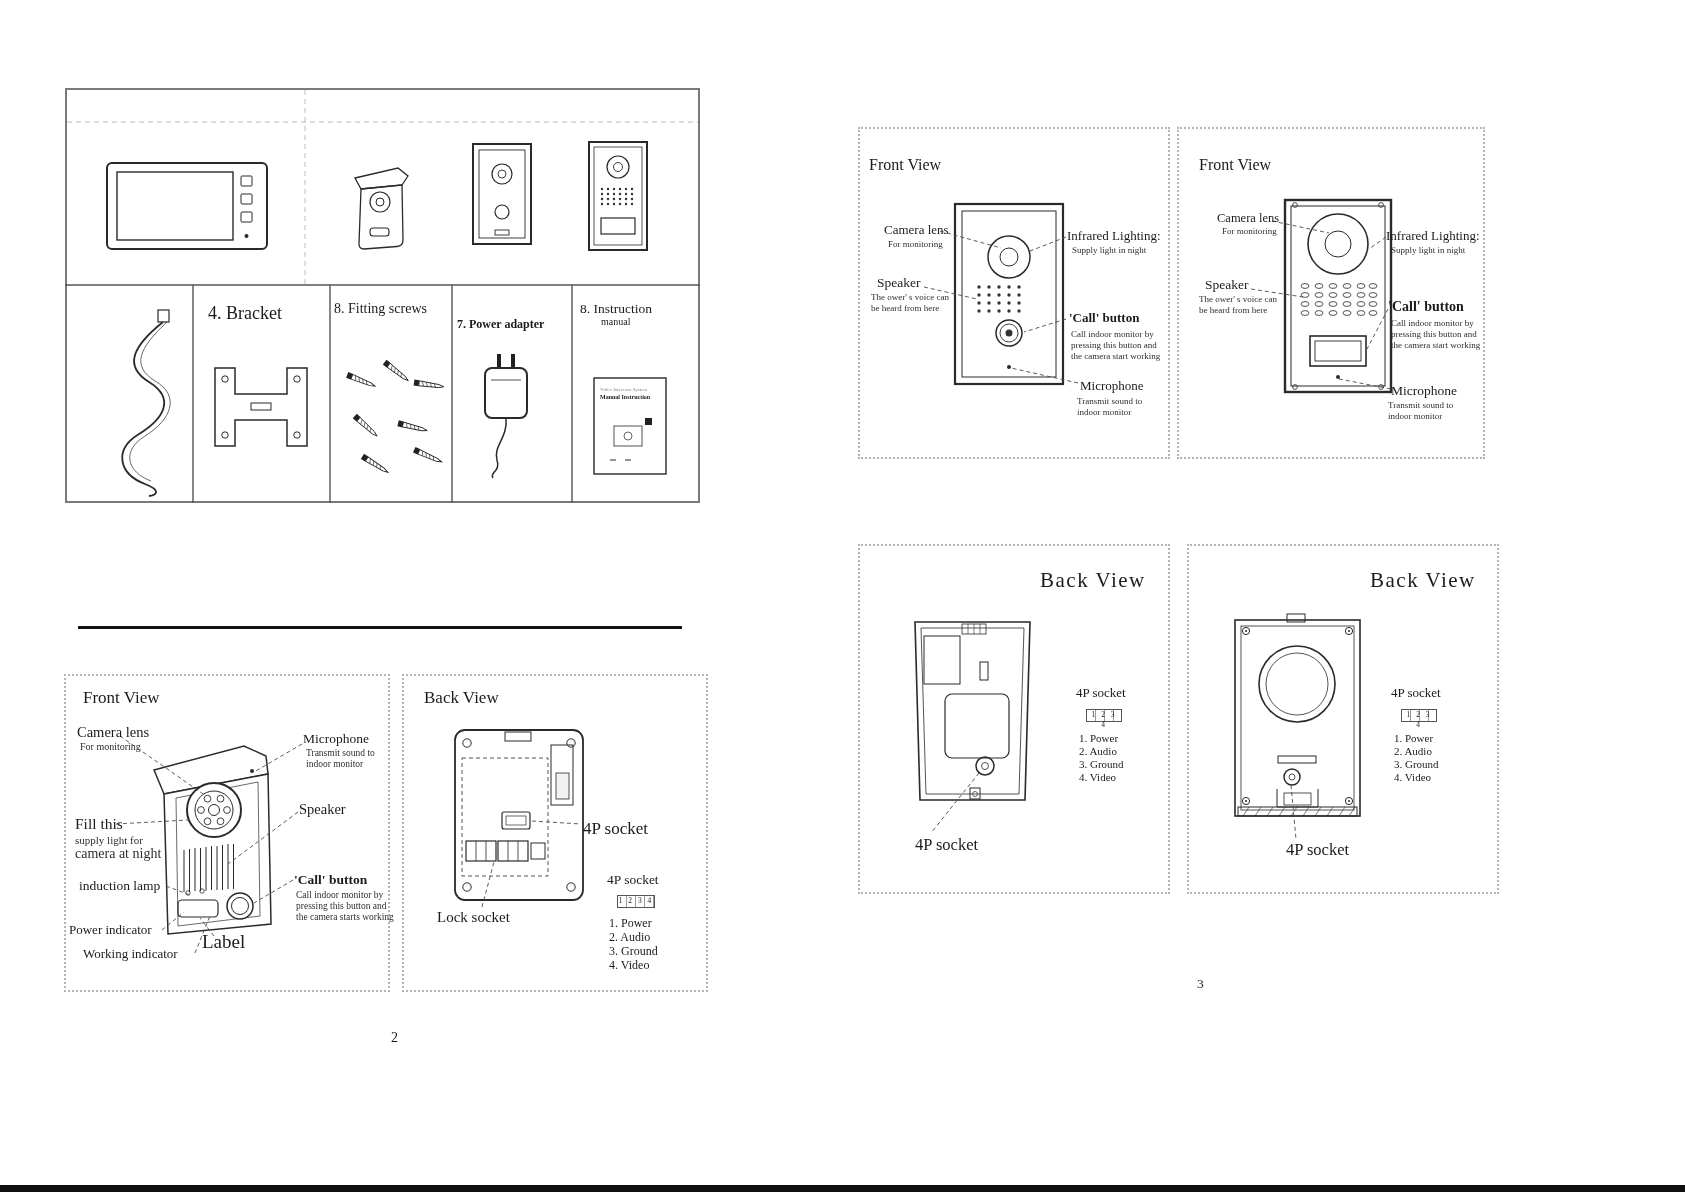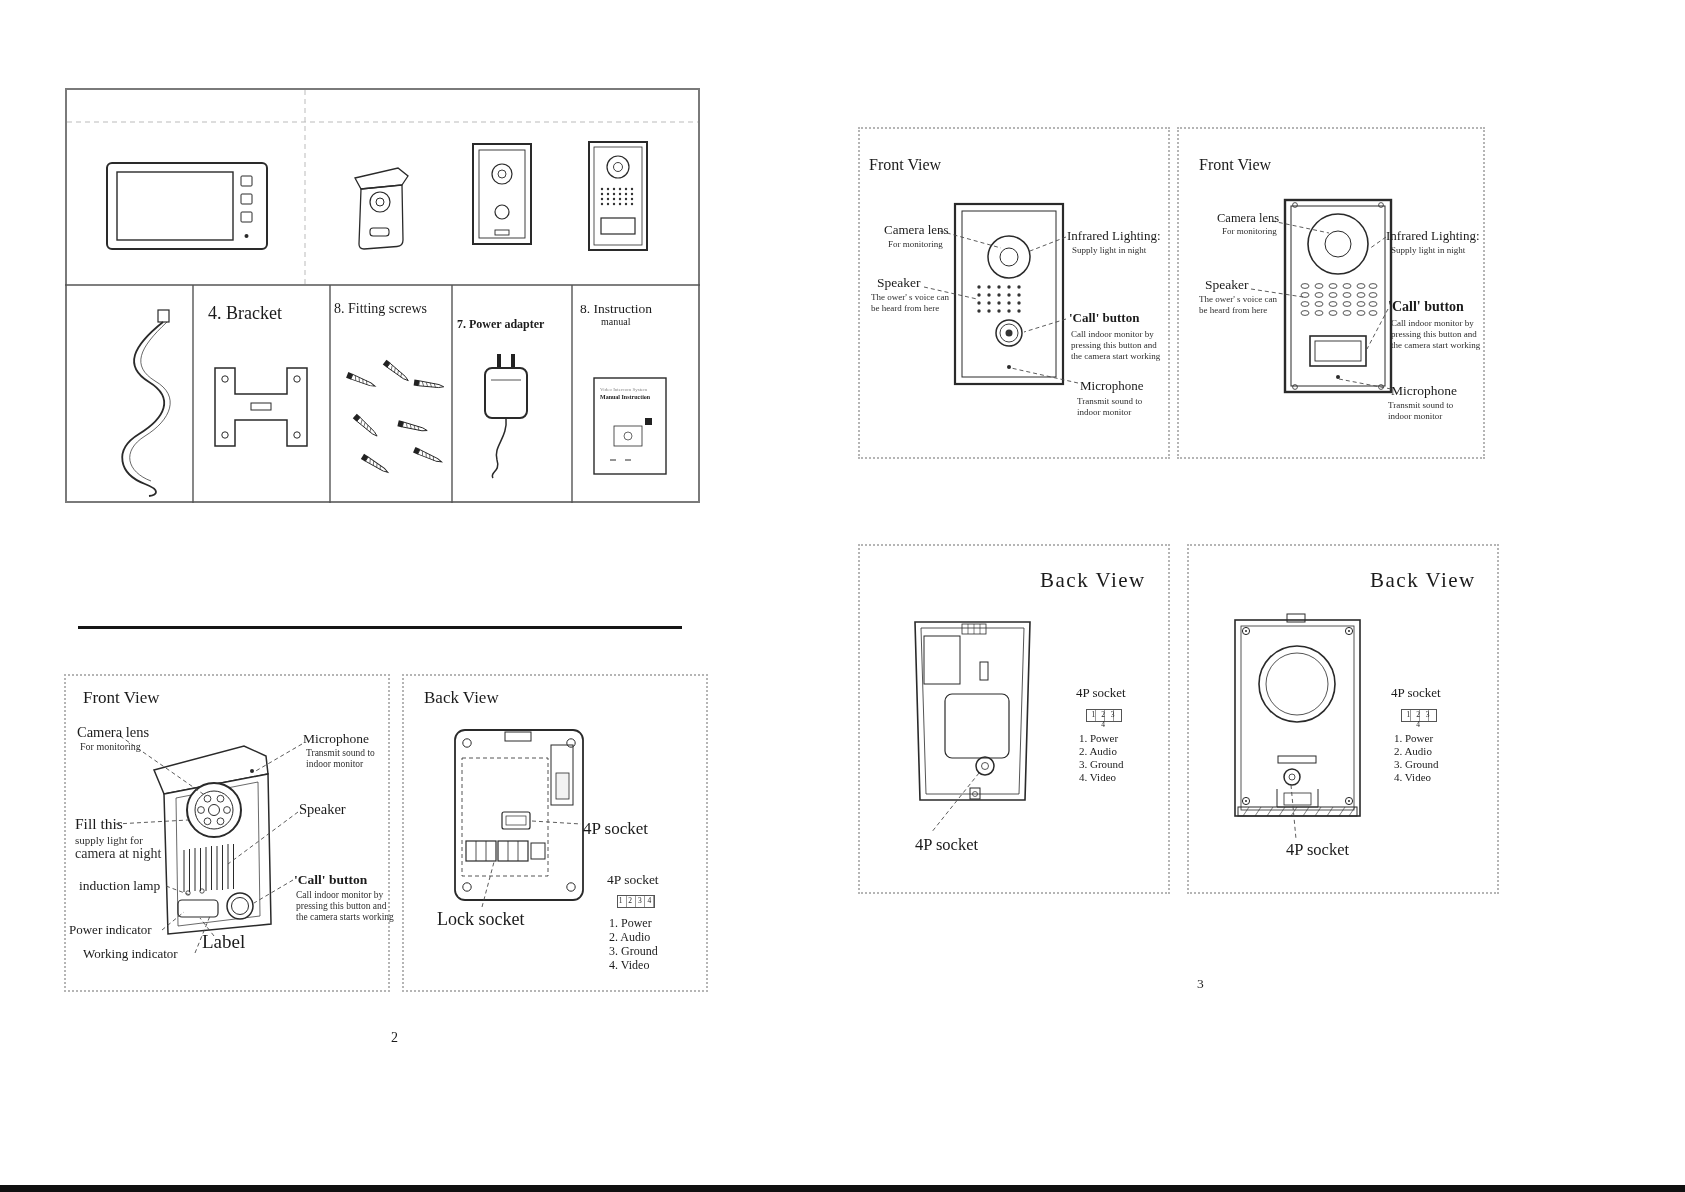--- a/index.html
+++ b/index.html
@@ -250,21 +250,21 @@
   <g stroke="#4a4a4a" stroke-width="0.9" stroke-dasharray="4 3" fill="none">
     <path d="M130,147 L179,150"></path>
     <path d="M80,233 L92,188"></path>
   </g>
 </svg>
 
 <div class="lbl" style="left:424px;top:688px;font-size:17px;">Back View</div>
 <div class="lbl" style="left:583px;top:819px;font-size:17px;">4P socket</div>
 <div class="lbl" style="left:607px;top:872px;font-size:13.5px;">4P socket</div>
 <div class="pins-box" style="left:617px;top:895px;width:38px;height:13px;">1 2 3 4</div>
-<div class="lbl" style="left:437px;top:909px;font-size:18px;">Lock socket</div>
+<div class="lbl" style="left:437px;top:909px;font-size:15px;">Lock socket</div>
 <div class="lbl" style="left:609px;top:917px;font-size:12px;">1. Power</div>
 <div class="lbl" style="left:609px;top:931px;font-size:12px;">2. Audio</div>
 <div class="lbl" style="left:609px;top:945px;font-size:12px;">3. Ground</div>
 <div class="lbl" style="left:609px;top:959px;font-size:12px;">4. Video</div>
 
 <div class="lbl" style="left:391px;top:1030px;font-size:14px;">2</div>
 
 <div class="dashed-box" style="left:858px;top:127px;width:312px;height:332px;"></div>
 
 <svg class="diagram" style="left:858px;top:127px;" width="312" height="332" viewBox="0 0 312 332">

